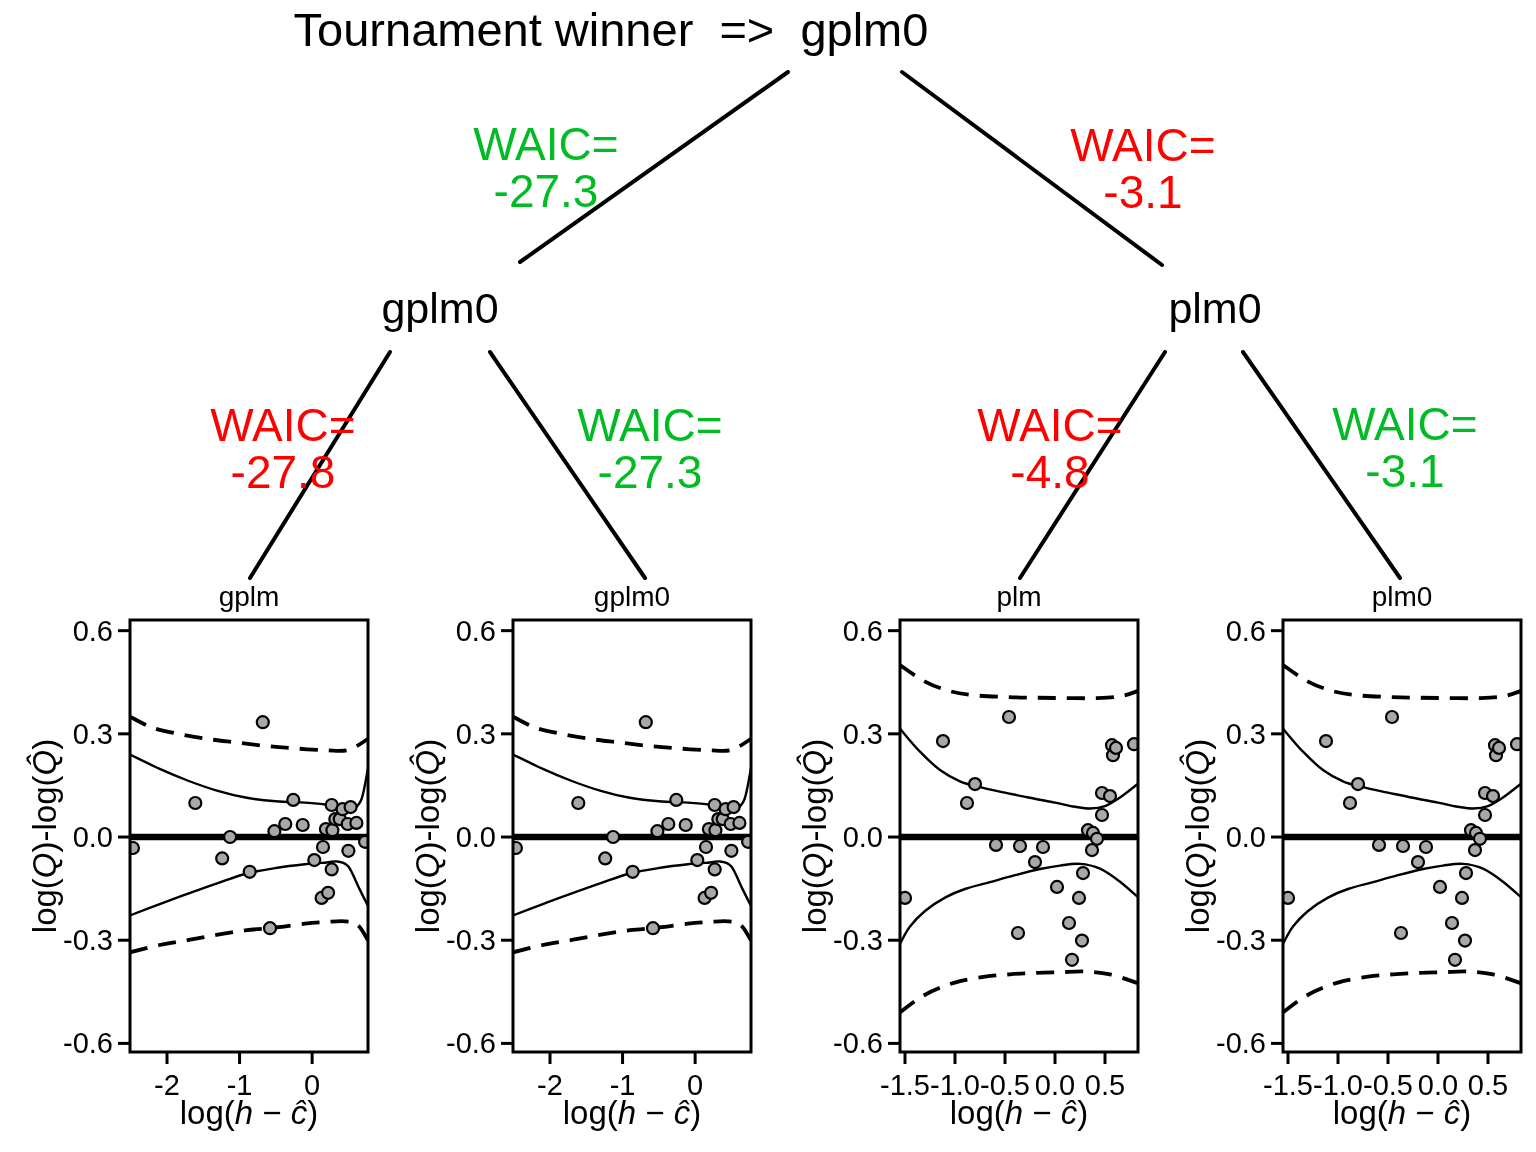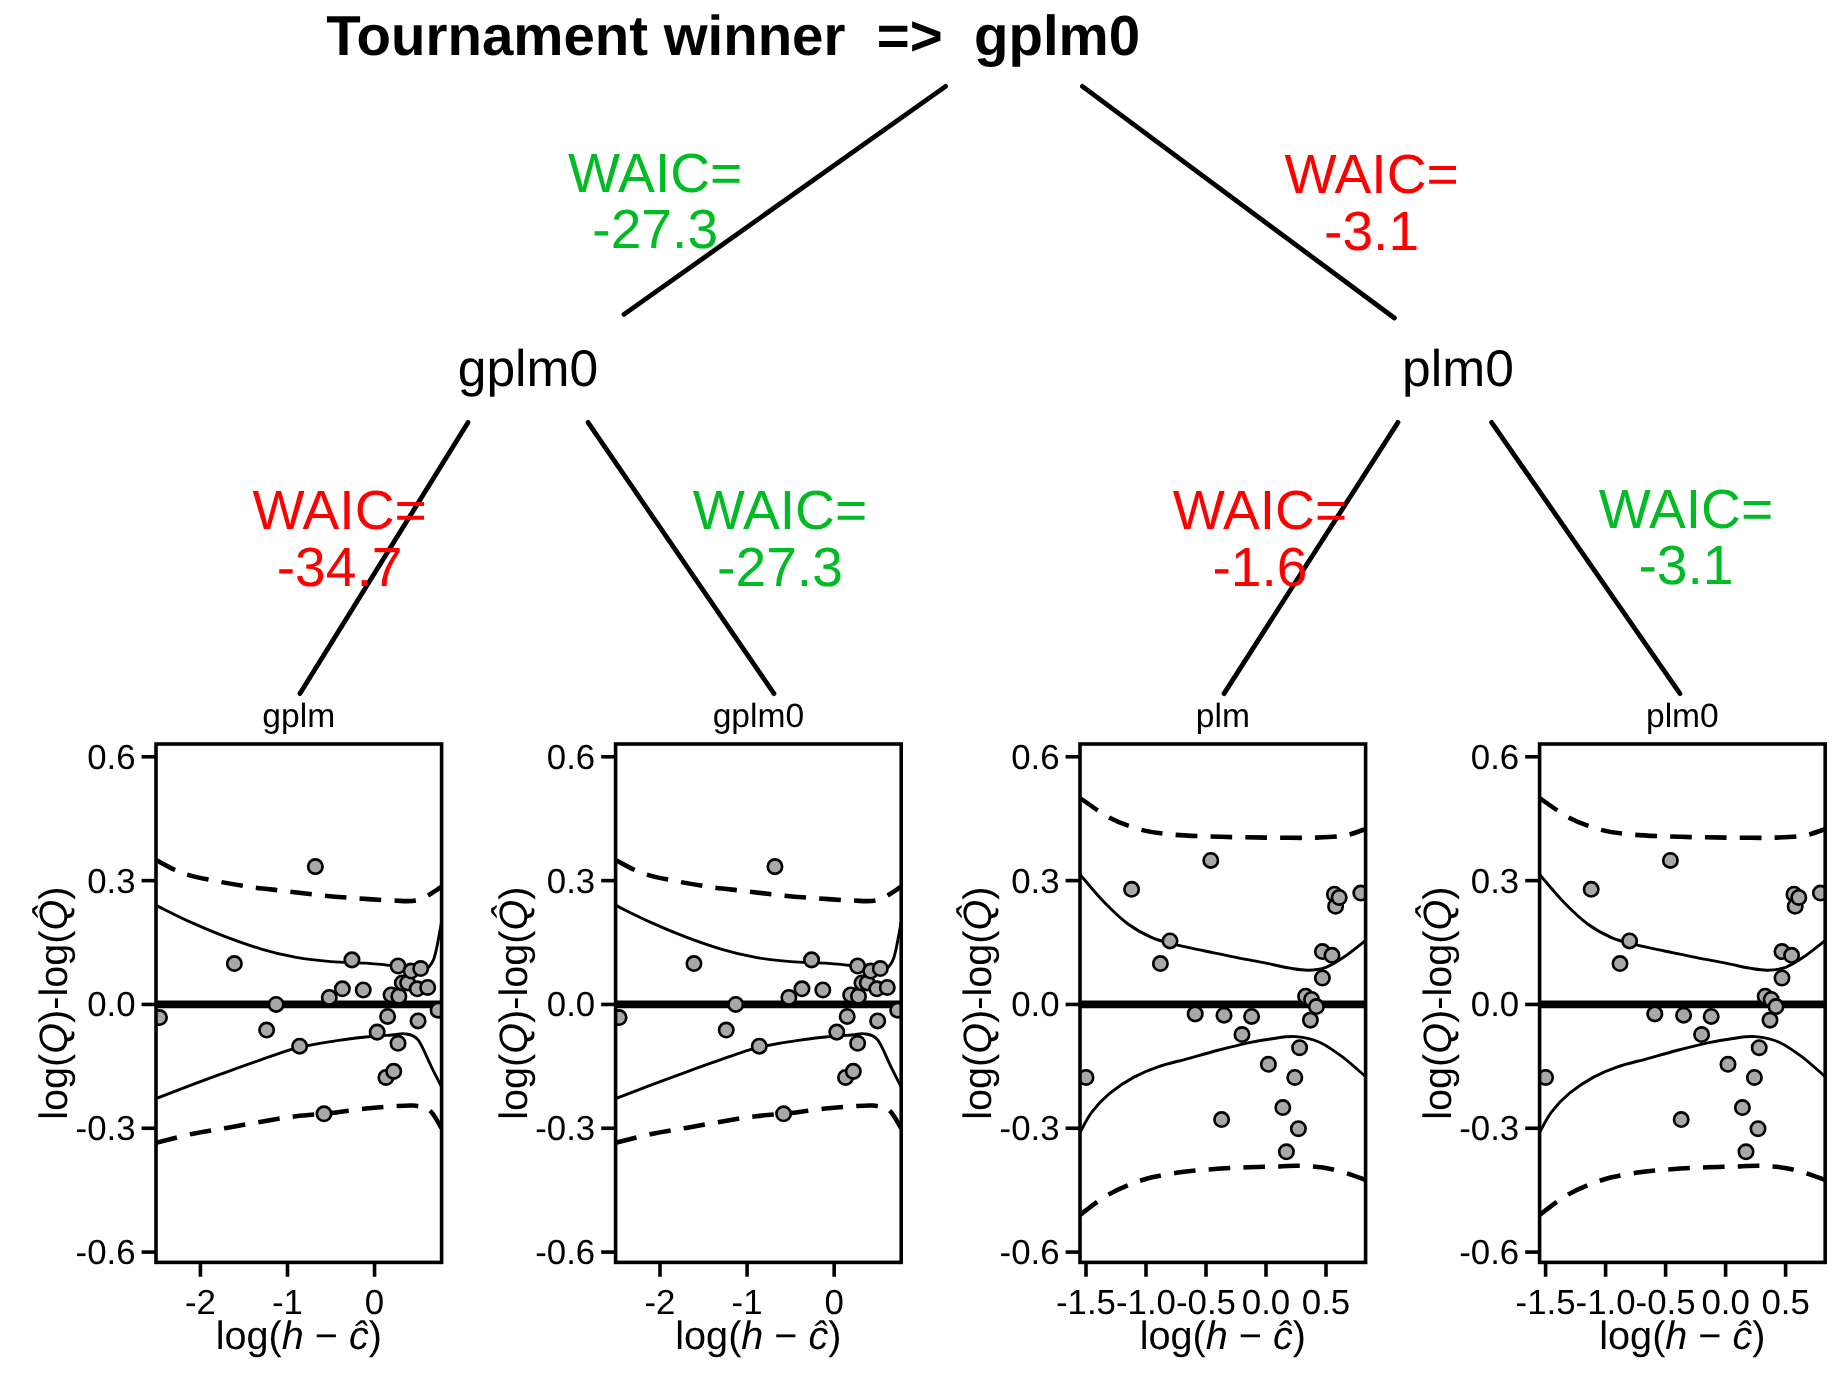--- a/index.html
+++ b/index.html
@@ -20,45 +20,45 @@
 
   <svg class="tree-svg" width="1536" height="612" viewBox="0 0 1536 612">
     <line x1="788" y1="72" x2="520" y2="262" stroke="#000" stroke-width="4" stroke-linecap="round"></line>
     <line x1="902" y1="72" x2="1162" y2="265" stroke="#000" stroke-width="4" stroke-linecap="round"></line>
     <line x1="390" y1="352" x2="250" y2="578" stroke="#000" stroke-width="4" stroke-linecap="round"></line>
     <line x1="490" y1="352" x2="645" y2="578" stroke="#000" stroke-width="4" stroke-linecap="round"></line>
     <line x1="1165" y1="352" x2="1020" y2="578" stroke="#000" stroke-width="4" stroke-linecap="round"></line>
     <line x1="1243" y1="352" x2="1400" y2="578" stroke="#000" stroke-width="4" stroke-linecap="round"></line>
   </svg>
 
-  <div class="abs figure-title" style="left:611px;top:29px;font-weight:bold;">Tournament winner  =&gt;  gplm0</div>
+  <div class="abs figure-title" style="left:611px;top:29px;">Tournament winner  =&gt;  gplm0</div>
 
   <div class="abs waic" style="left: 546px; top: 168px; color: rgb(0, 187, 36);">
     <div>WAIC=</div>
     <div>-27.3</div>
   </div>
   <div class="abs waic" style="left: 1143px; top: 169px; color: rgb(255, 0, 0);">
     <div>WAIC=</div>
     <div>-3.1</div>
   </div>
 
   <div class="abs node-label" style="left:440px;top:308px;">gplm0</div>
   <div class="abs node-label" style="left:1215px;top:308px;">plm0</div>
 
   <div class="abs waic" style="left: 283px; top: 449px; color: rgb(255, 0, 0);">
     <div>WAIC=</div>
-    <div>-34.7</div>
+    <div>-27.8</div>
   </div>
   <div class="abs waic" style="left: 650px; top: 449px; color: rgb(0, 187, 36);">
     <div>WAIC=</div>
     <div>-27.3</div>
   </div>
   <div class="abs waic" style="left: 1050px; top: 449px; color: rgb(255, 0, 0);">
     <div>WAIC=</div>
-    <div>-1.6</div>
+    <div>-4.8</div>
   </div>
   <div class="abs waic" style="left: 1405px; top: 448px; color: rgb(0, 187, 36);">
     <div>WAIC=</div>
     <div>-3.1</div>
   </div>
 
   <svg id="plots-svg" class="plots-svg" width="1536" height="1152" viewBox="0 0 1536 1152">
       <defs>
         <clipPath id="plotclip0">
           <rect x="130" y="620" width="238" height="432"></rect>

